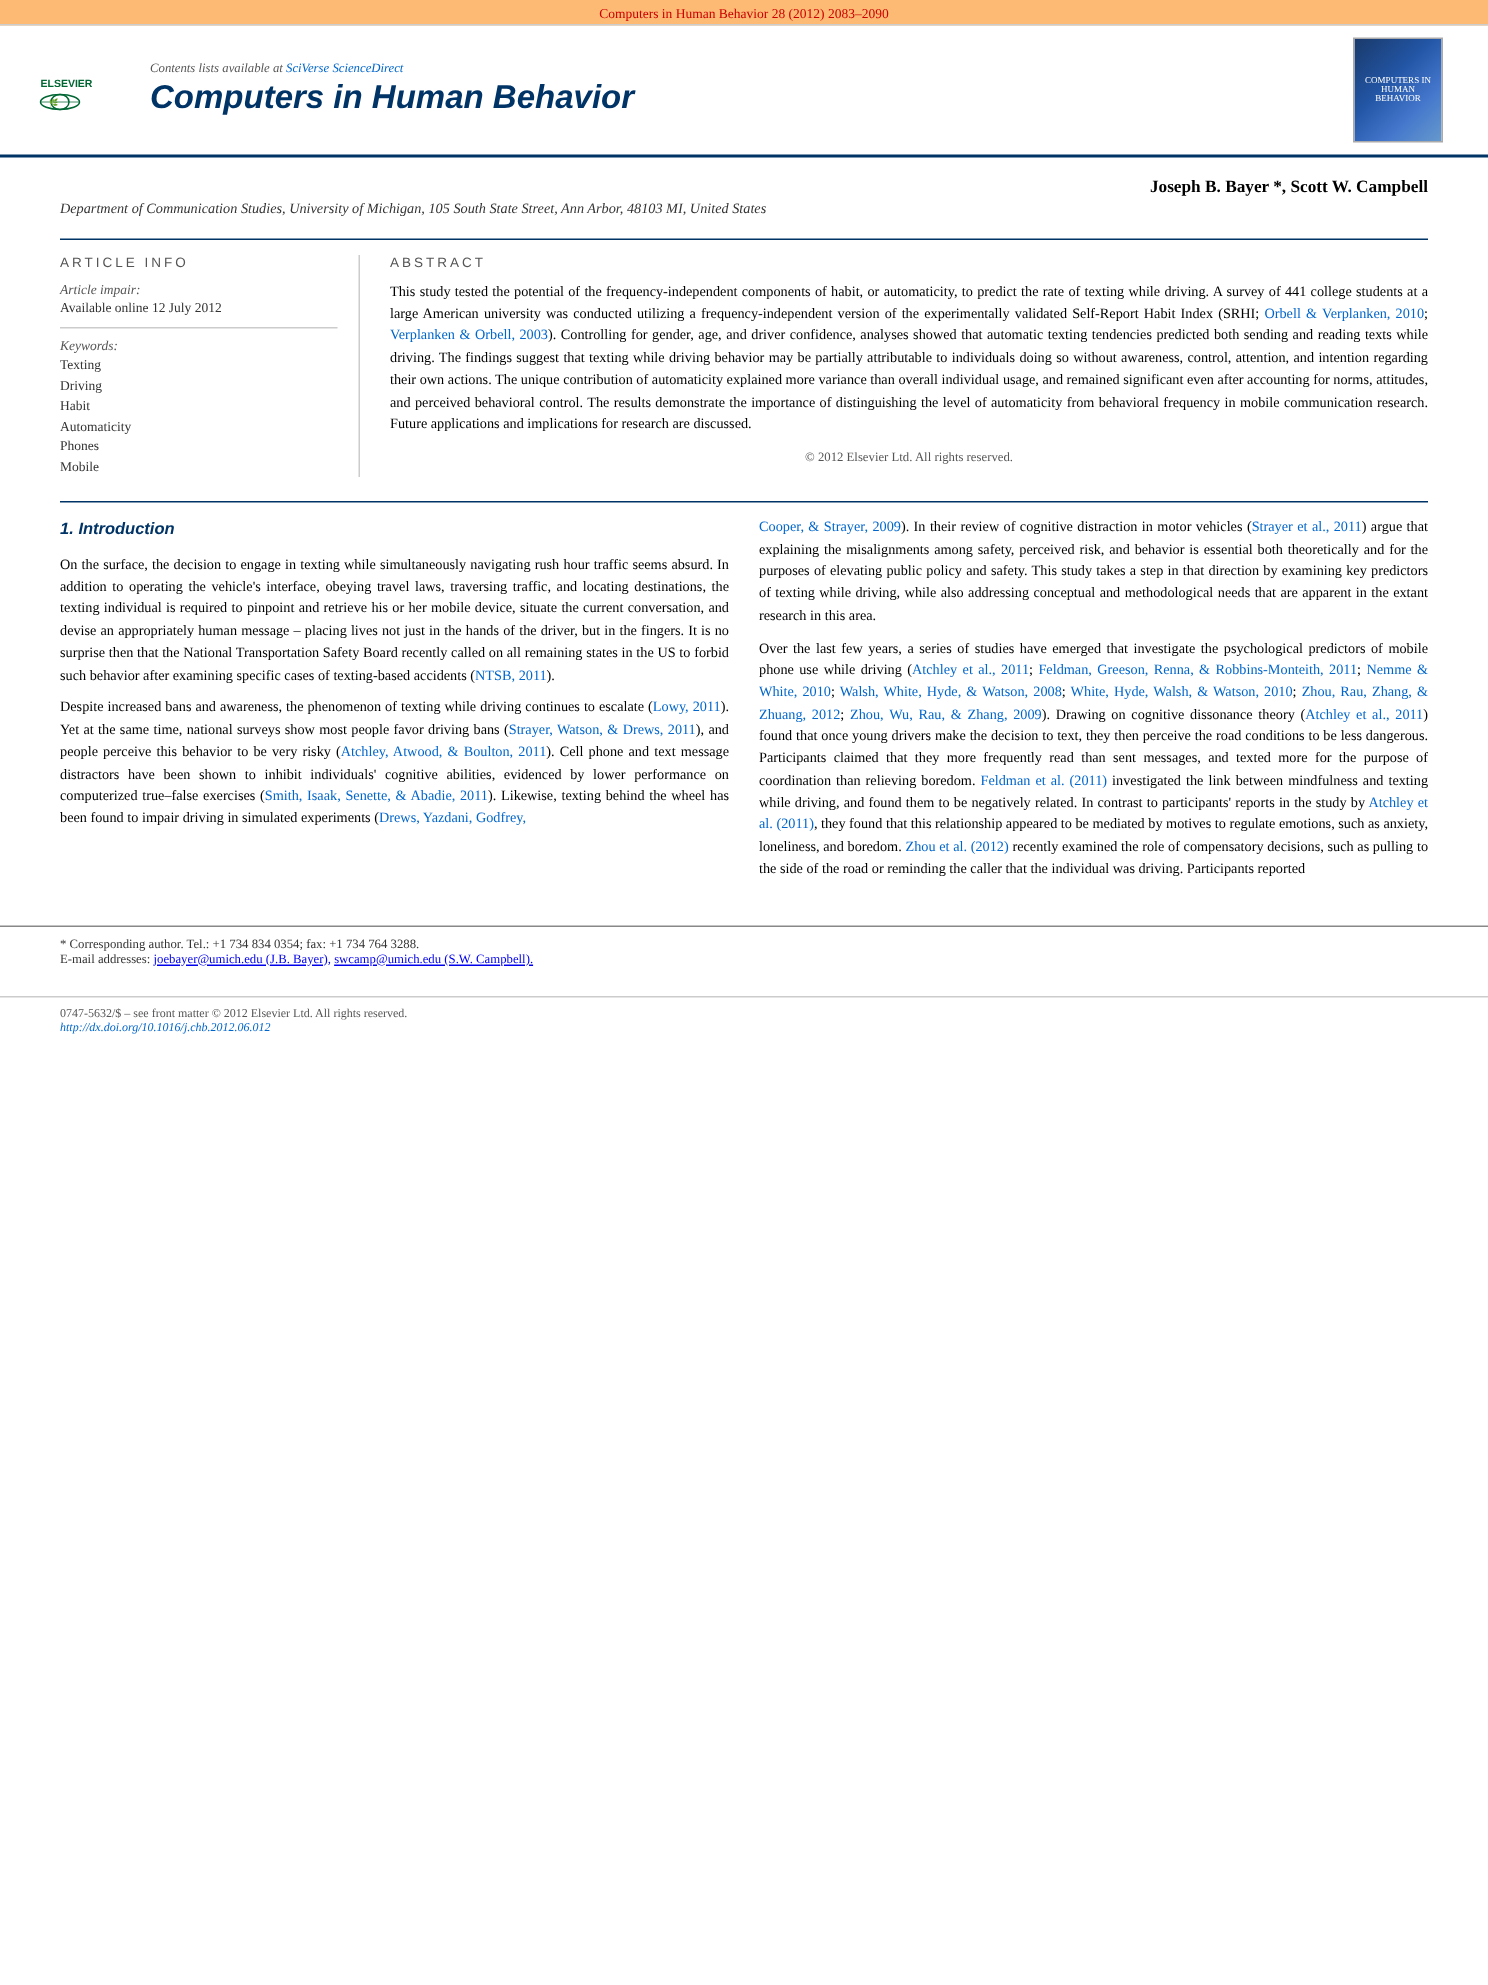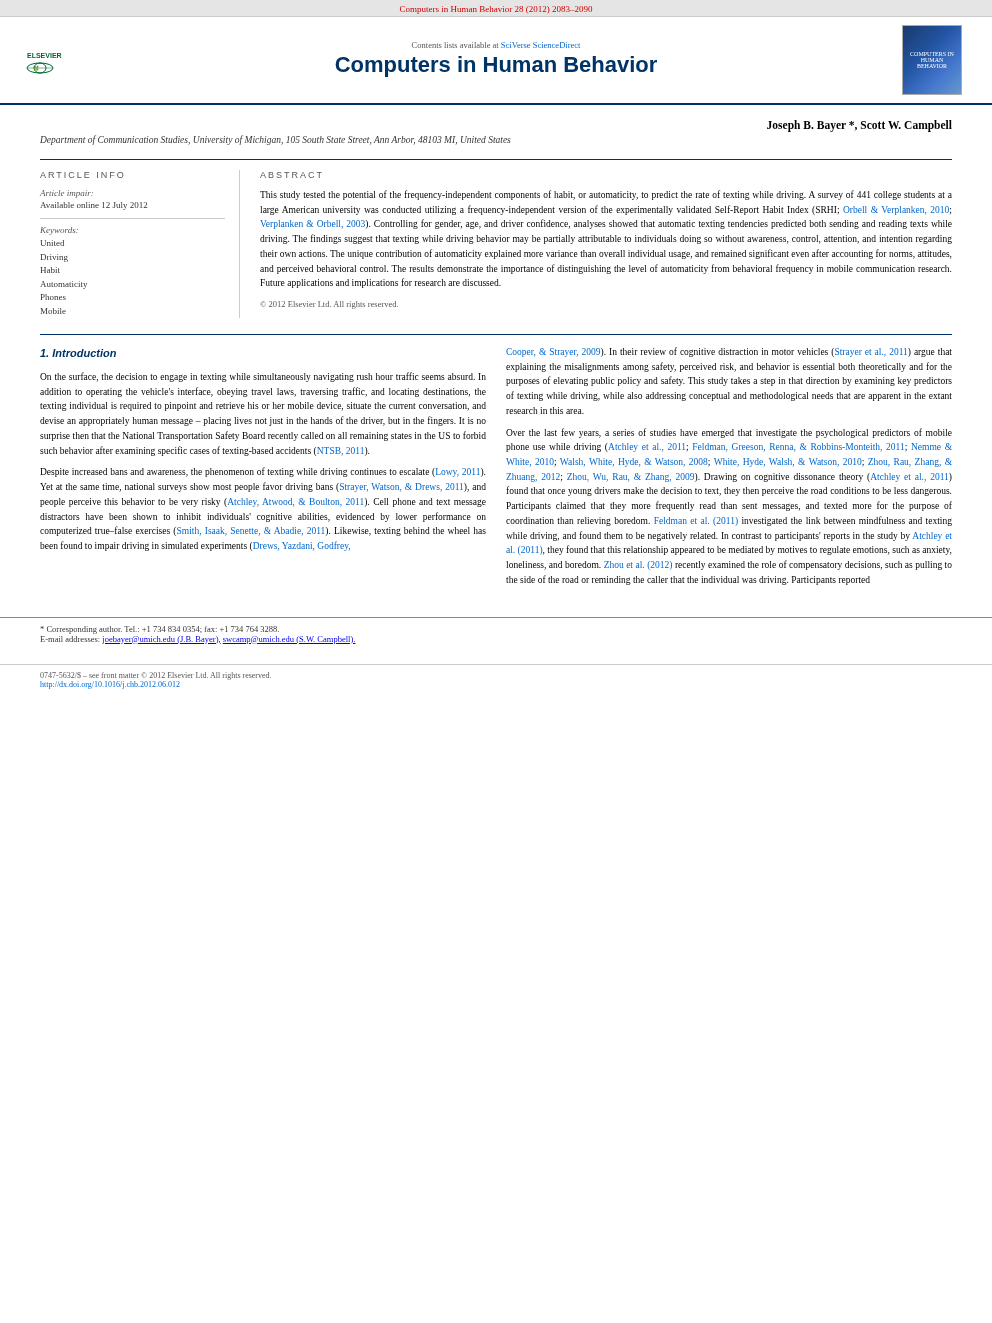--- a/index.html
+++ b/index.html
@@ -7,21 +7,21 @@
       background: #fff;
       font-family: 'Times New Roman', Times, serif;
       font-size: 10px;
       color: #000;
       width: 992px;
       min-height: 1323px;
     }
 
     
     .top-bar {
-      background: #e5e5e5;
+      background: #fdba74;
       text-align: center;
       padding: 4px 0 2px;
       font-size: 9px;
       color: #c00;
       border-bottom: 1px solid #ccc;
     }
 
     
     .journal-header {
       display: flex;
@@ -41,21 +41,22 @@
     .elsevier-logo {
       width: 72px;
       height: 30px;
       display: flex;
       align-items: center;
       justify-content: center;
     }
     .elsevier-logo svg { width: 70px; height: 28px; }
     .journal-header .center-info {
       flex: 1;
-      text-align: center;
+      text-align: left;
+      font-style: italic;
     }
     .sciverse-line {
       font-size: 8.5px;
       color: #555;
       margin-bottom: 2px;
     }
     .sciverse-line a { color: #0066cc; text-decoration: none; }
     .journal-title-main {
       font-size: 22px;
       color: #003366;
@@ -174,21 +175,21 @@
       font-size: 9.5px;
       line-height: 1.55;
       color: #000;
       text-align: justify;
     }
     .abstract-text a { color: #0066cc; text-decoration: none; }
 
     .copyright-line {
       font-size: 8.5px;
       color: #555;
-      text-align: left;
+      text-align: center;
       margin-top: 8px;
     }
 
     
     .divider {
       border: none;
       border-top: 1px solid #003366;
       margin: 10px 0;
     }
 
@@ -221,21 +222,21 @@
     .body-col a { color: #0066cc; text-decoration: none; }
 
     
     .footer {
       margin-top: 20px;
       padding: 6px 40px;
       border-top: 1px solid #ccc;
       font-size: 8px;
       color: #555;
     }
-    .footer a { color: #0066cc; text-decoration: none; }
+    .footer a { color: #0066cc; text-decoration: none; font-style: italic; }
 
     
     .footnote-area {
       padding: 0 40px;
       font-size: 8.5px;
       color: #333;
       margin-top: 8px;
       border-top: 1px solid #888;
       padding-top: 6px;
     }
@@ -288,21 +289,21 @@
     <div class="col-left">
       <div class="section-header">ARTICLE INFO</div>
 
       <div class="article-info-label">Article impair:</div>
       <div class="article-info-value">Available online 12 July 2012</div>
 
       <hr style="border:none;border-top:1px solid #ccc;margin:6px 0;">
 
       <div class="keywords-label">Keywords:</div>
       <div>
-        <div class="keyword-item">United</div>
+        <div class="keyword-item">Texting</div>
         <div class="keyword-item">Driving</div>
         <div class="keyword-item">Habit</div>
         <div class="keyword-item">Automaticity</div>
         <div class="keyword-item">Phones</div>
         <div class="keyword-item">Mobile</div>
       </div>
     </div>
 
     <div class="col-right">
       <div class="section-header">ABSTRACT</div>

